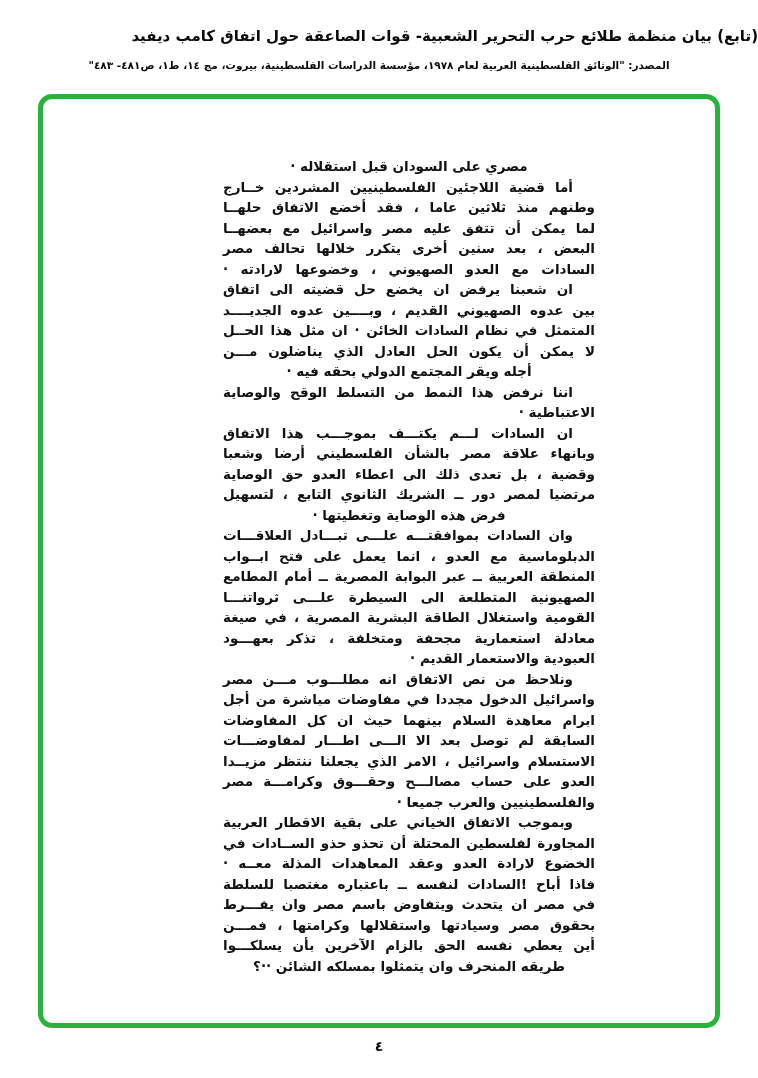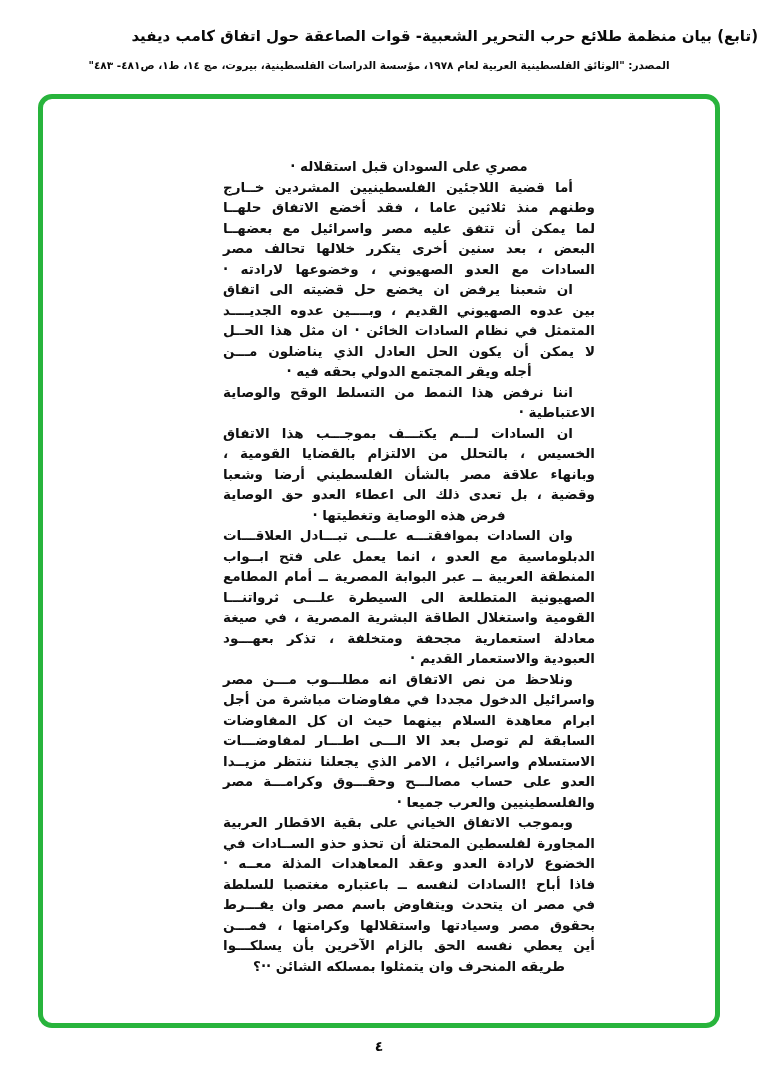--- a/index.html
+++ b/index.html
@@ -96,23 +96,23 @@
       <div class="line a-j">البعض ، بعد سنين أخرى يتكرر خلالها تحالف مصر</div>
       <div class="line a-j">السادات مع العدو الصهيوني ، وخضوعها لارادته ·</div>
       <div class="line a-f">ان شعبنا يرفض ان يخضع حل قضيته الى اتفاق</div>
       <div class="line a-j">بين عدوه الصهيوني القديم ، وبــــين عدوه الجديــــد</div>
       <div class="line a-j">المتمثل في نظام السادات الخائن · ان مثل هذا الحــل</div>
       <div class="line a-j">لا يمكن أن يكون الحل العادل الذي يناضلون مـــن</div>
       <div class="line a-c">أجله ويقر المجتمع الدولي بحقه فيه ·</div>
       <div class="line a-f">اننا نرفض هذا النمط من التسلط الوقح والوصاية</div>
       <div class="line a-l">الاعتباطية ·</div>
       <div class="line a-f">ان السادات لـــم يكتـــف بموجـــب هذا الاتفاق</div>
-      <div class="line a-j">الخسيس ، بالتحلل من الالتزام بالقضايا القومية ،</div>
       <div class="line a-j">وبانهاء علاقة مصر بالشأن الفلسطيني أرضا وشعبا</div>
       <div class="line a-j">وقضية ، بل تعدى ذلك الى اعطاء العدو حق الوصاية</div>
+      <div class="line a-j">مرتضيا لمصر دور ــ الشريك الثانوي التابع ، لتسهيل</div>
       <div class="line a-c">فرض هذه الوصاية وتغطيتها ·</div>
       <div class="line a-f">وان السادات بموافقتـــه علـــى تبـــادل العلاقـــات</div>
       <div class="line a-j">الدبلوماسية مع العدو ، انما يعمل على فتح ابــواب</div>
       <div class="line a-j">المنطقة العربية ــ عبر البوابة المصرية ــ أمام المطامع</div>
       <div class="line a-j">الصهيونية المتطلعة الى السيطرة علـــى ثرواتنـــا</div>
       <div class="line a-j">القومية واستغلال الطاقة البشرية المصرية ، في صيغة</div>
       <div class="line a-j">معادلة استعمارية مجحفة ومتخلفة ، تذكر بعهـــود</div>
       <div class="line a-l">العبودية والاستعمار القديم ·</div>
       <div class="line a-f">ونلاحظ من نص الاتفاق انه مطلـــوب مـــن مصر</div>
       <div class="line a-j">واسرائيل الدخول مجددا في مفاوضات مباشرة من أجل</div>

